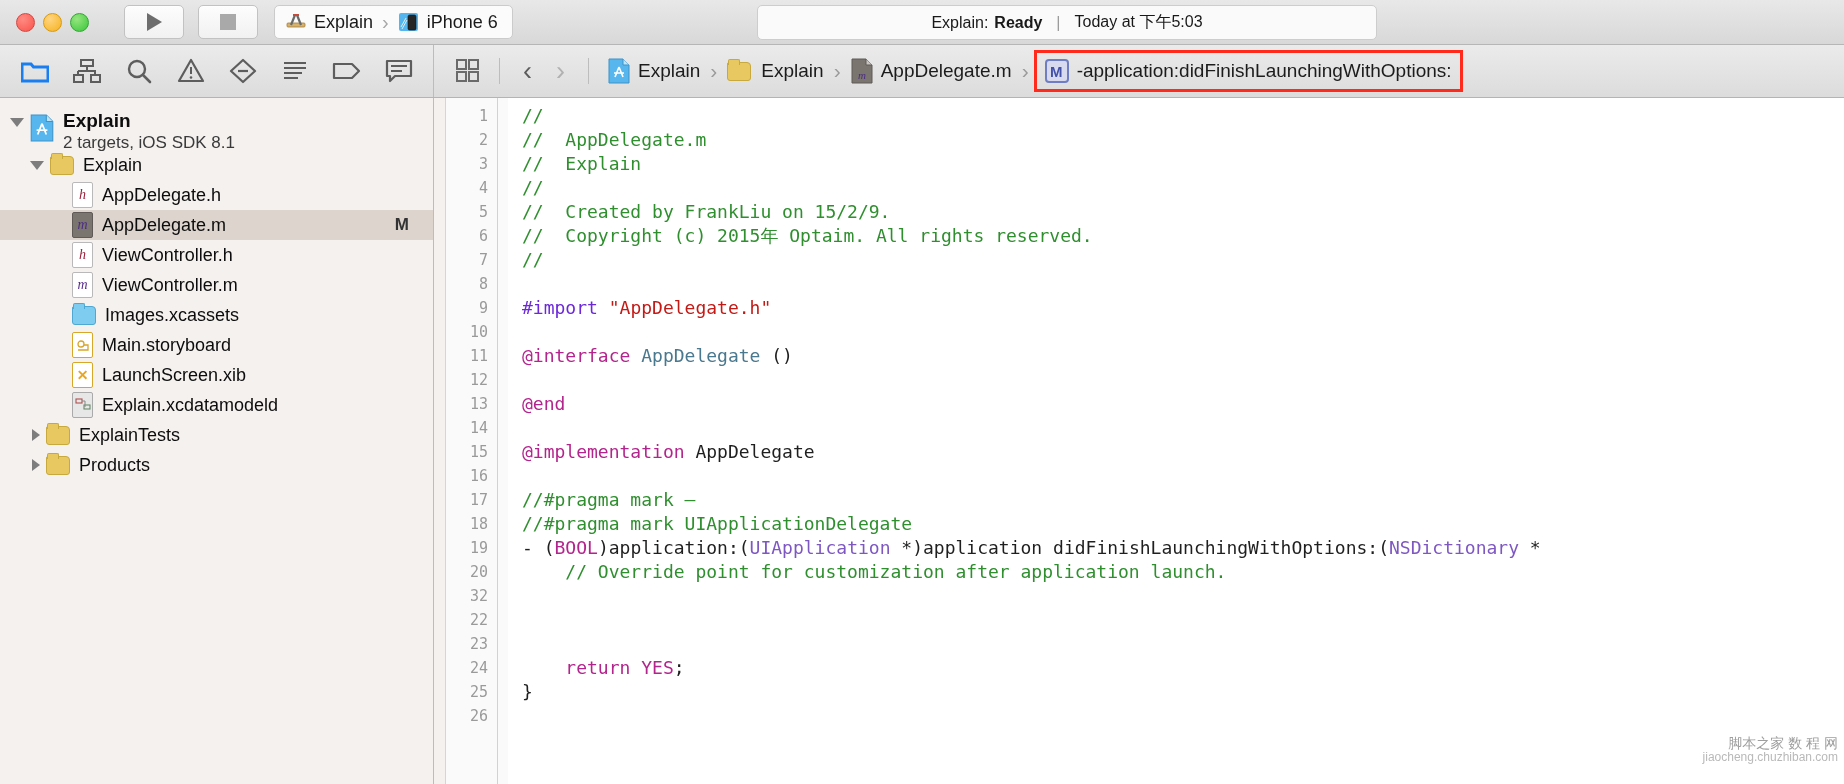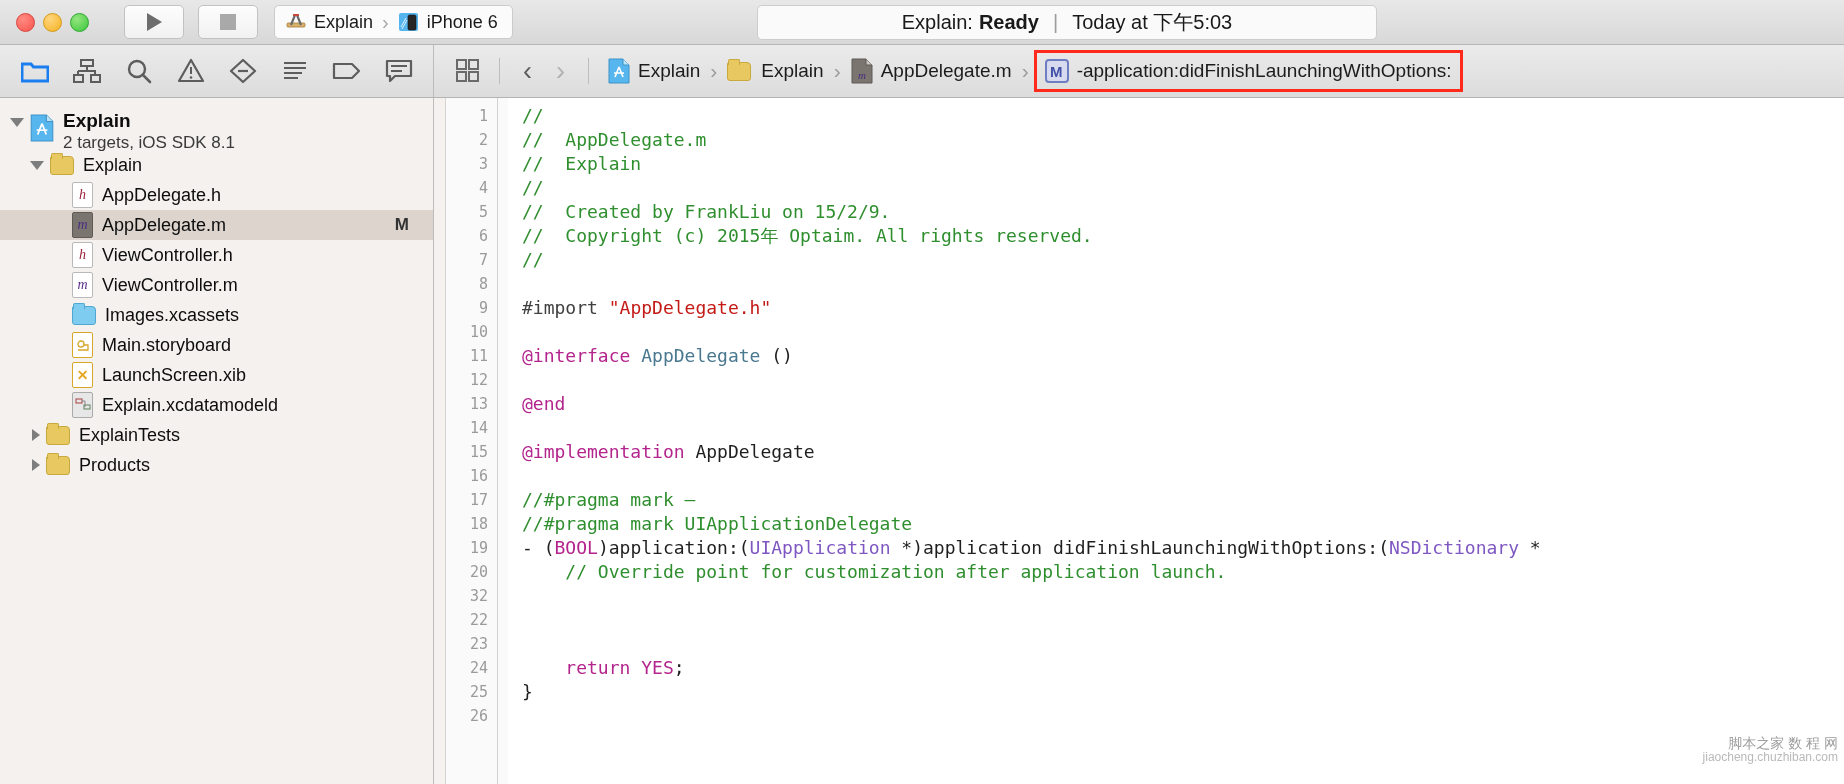--- a/index.html
+++ b/index.html
@@ -60,21 +60,21 @@
   }
   .scheme-sep { color:#a8a8a8; font-size: 20px; margin: 0 2px; }
 
   .status-pill {
     position: absolute; left: 757px; top: 5px;
     width: 620px; height: 35px;
     background: #fafafa;
     border: 1px solid #cdcdcd;
     border-radius: 5px;
     display: flex; align-items: center; justify-content: center;
-    font-size: 20px; color: #191919;
+    font-size: 16px; color: #191919;
     gap: 6px;
   }
   .status-pill .bold { font-weight: bold; }
   .status-pill .bar { color: #9b9b9b; margin: 0 8px; }
 
   
   .toolrow {
     height: 53px;
     background: linear-gradient(to bottom,#ebebeb,#dcdcdc);
     border-bottom: 1px solid #b4b4b4;
@@ -179,21 +179,21 @@
   .ribbon { width: 10px; background:#fafafa;}
   .code {
     flex:1; padding-top: 6px; padding-left: 14px;
     font-family:"DejaVu Sans Mono", monospace; font-size: 18px;
     line-height: 24px; color:#1f1f1f; white-space: pre;
   }
   .gutter div { line-height: 24px; height:24px; }
   .code div { height: 24px; }
   .cm { color:#2f8f2f; }
   .str { color:#c41a16; }
-  .pre { color:#404040; }
+  .pre { color:#6d28d9; }
   .kw  { color:#b3248c; }
   .typ { color:#49788f; }
   .typ2{ color:#7e57c2; }
 
   .watermark {
     position:absolute; right: 6px; bottom: 20px;
     font-size: 12px; color:#b9b9b9; text-align:right; line-height: 14px;
   }
   .watermark .big { color:#9e9e9e; font-size: 14px; }
 </style>

